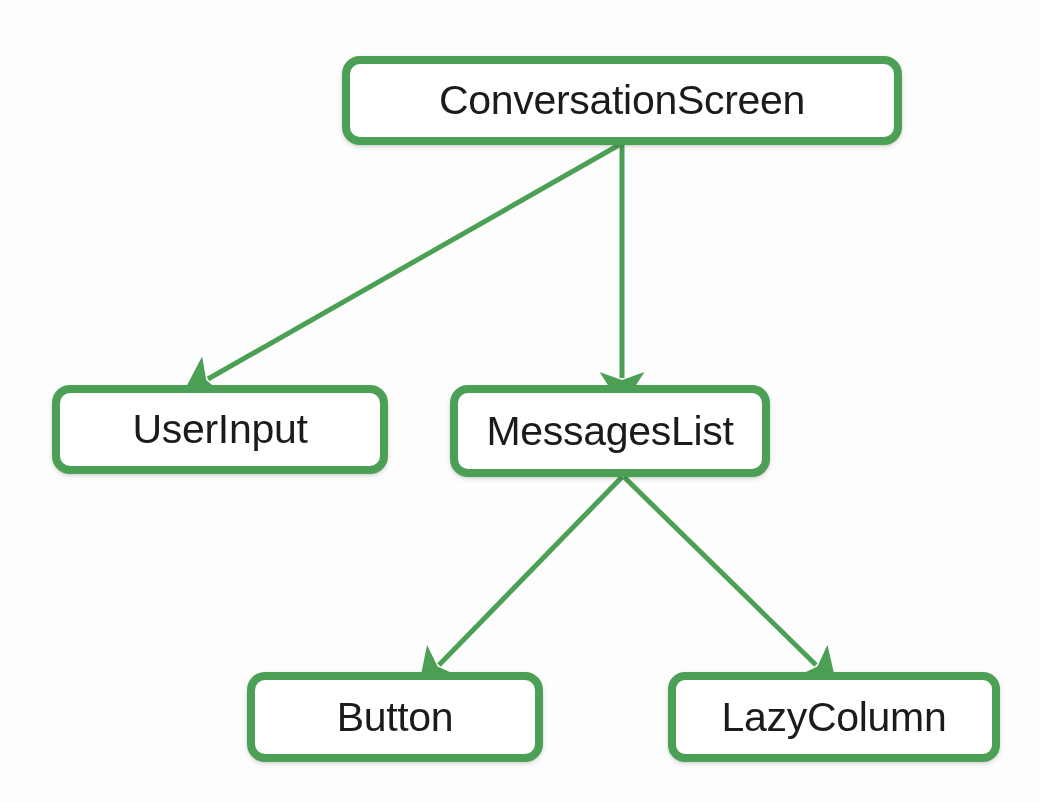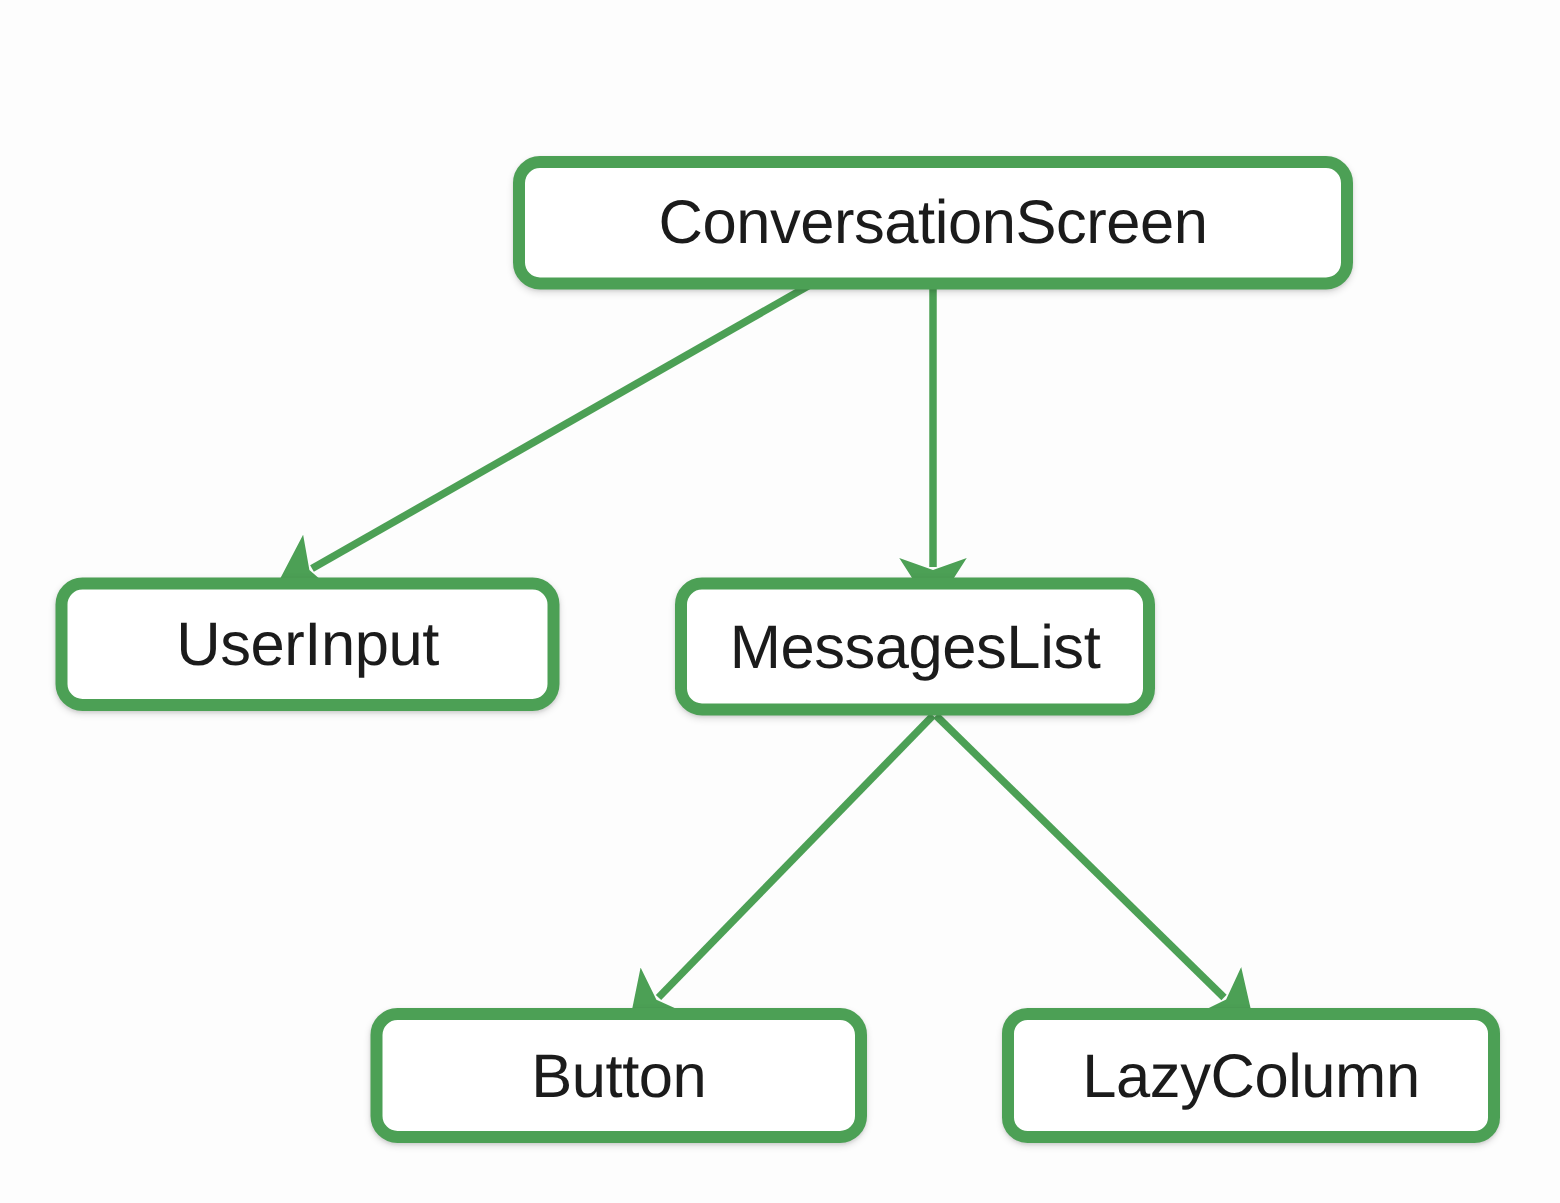--- a/index.html
+++ b/index.html
@@ -46,38 +46,37 @@
     font-weight: 400;
     letter-spacing: -0.3px;
     line-height: 1;
     white-space: nowrap;
   }
   #node-conversationscreen {
     left: 342px;
     top: 56px;
     width: 560px;
     height: 89px;
-    margin-top: 48px;
   }
   #node-userinput {
-    left: 37px;
+    left: 52px;
     top: 385px;
     width: 336px;
     height: 89px;
   }
   #node-messageslist {
     left: 450px;
     top: 385px;
     width: 320px;
     height: 92px;
   }
   #node-button {
     left: 247px;
     top: 672px;
-    width: 331px;
+    width: 296px;
     height: 90px;
   }
   #node-lazycolumn {
     left: 668px;
     top: 672px;
     width: 332px;
     height: 90px;
     border-radius: 17px;
   }
 </style>

